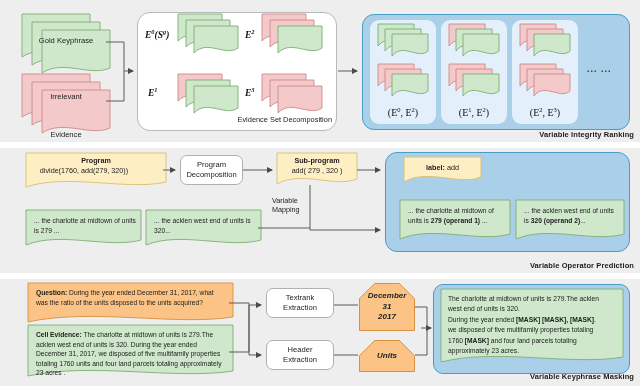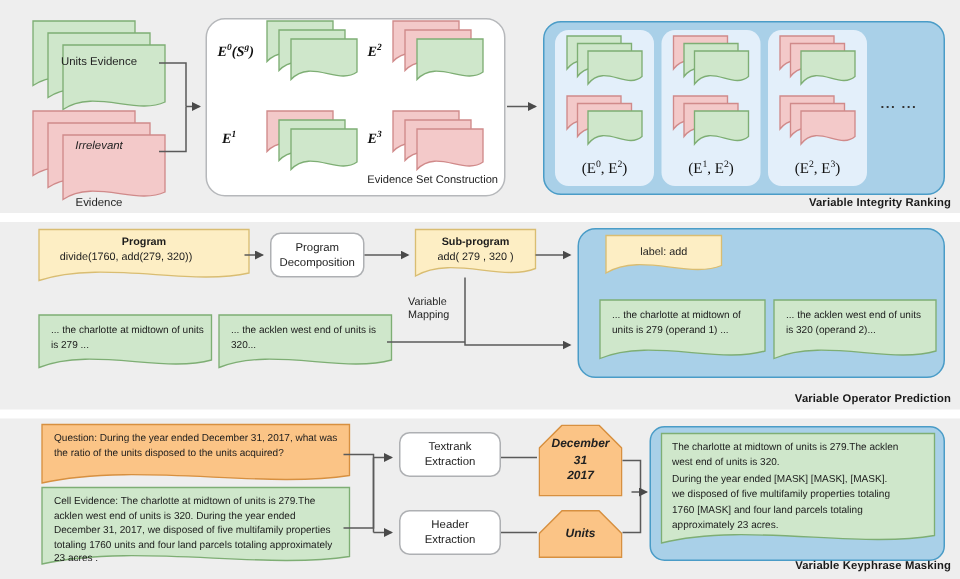--- a/index.html
+++ b/index.html
@@ -37,21 +37,21 @@
   
   .hexa{position:absolute;box-sizing:border-box;display:flex;align-items:center;justify-content:center;
         text-align:center;font-size:8px;font-style:italic;font-weight:bold;color:#222;line-height:1.35;border-radius:23px;}
   .hexa svg{position:absolute;left:0;top:0;}
   .hexa span{position:relative;z-index:2;}
 
   
   .card{position:absolute;}
   .card svg{position:absolute;left:0;top:0;overflow:visible;}
   .card .txt{position:absolute;z-index:2;font-size:6.7px;color:#1c1c1c;line-height:1.42;}
-  .card .txt b{font-weight:normal;}
+  .card .txt b{font-weight:bold;}
 
   .conn{position:absolute;left:0;top:0;width:640px;height:386px;pointer-events:none;}
 </style>
 </head>
 <body>
 
 <div id="page">
 
   <div class="band" id="band1"></div>
   <div class="band" id="band2"></div>
@@ -62,41 +62,41 @@
         <path d="M0,0 L68,0 L68,38 C48.96,47 20.4,29 0,43 Z" fill="#cfe7cb" stroke="#7eae74" stroke-width="0.9"></path>
       </svg>
       <svg width="68" height="44" style="position: absolute; left: 10px; top: 8px; overflow: visible;">
         <path d="M0,0 L68,0 L68,38 C48.96,47 20.4,29 0,43 Z" fill="#cfe7cb" stroke="#7eae74" stroke-width="0.9"></path>
       </svg>
       <svg width="68" height="44" style="position: absolute; left: 20px; top: 16px; overflow: visible;">
         <path d="M0,0 L68,0 L68,38 C48.96,47 20.4,29 0,43 Z" fill="#cfe7cb" stroke="#7eae74" stroke-width="0.9"></path>
       </svg>
     </div>
   <div class="doc" id="s1-gold-lbl" style="left:26px;top:36px;width:80px;height:14px;z-index:5;">
-    <div class="lbl">Units Evidence</div>
+    <div class="lbl">Gold Keyphrase</div>
   </div>
 
   <div class="stack" id="s1-irr" style="left:22px;top:74px;width:88px;height:56px;">
       <svg width="68" height="44" style="position: absolute; left: 0px; top: 0px; overflow: visible;">
         <path d="M0,0 L68,0 L68,38 C48.96,47 20.4,29 0,43 Z" fill="#f3c9c9" stroke="#d08a8a" stroke-width="0.9"></path>
       </svg>
       <svg width="68" height="44" style="position: absolute; left: 10px; top: 8px; overflow: visible;">
         <path d="M0,0 L68,0 L68,38 C48.96,47 20.4,29 0,43 Z" fill="#f3c9c9" stroke="#d08a8a" stroke-width="0.9"></path>
       </svg>
       <svg width="68" height="44" style="position: absolute; left: 20px; top: 16px; overflow: visible;">
         <path d="M0,0 L68,0 L68,38 C48.96,47 20.4,29 0,43 Z" fill="#f3c9c9" stroke="#d08a8a" stroke-width="0.9"></path>
       </svg>
     </div>
   <div class="doc" id="s1-irr-lbl" style="left:26px;top:92px;width:80px;height:24px;z-index:5;">
-    <div class="lbl" style="top:0;font-style:italic;">Irrelevant</div>
+    <div class="lbl" style="top:0;">Irrelevant</div>
     <div class="lbl" style="top:10px;margin-top:28px;">Evidence</div>
   </div>
 
   <div class="proc" id="esc-panel" style="left:137px;top:12px;width:200px;height:119px;border:1px solid #b6b8bb;border-radius:13px;background:#fff;"></div>
-  <div style="position:absolute;left:200px;top:115px;width:132px;text-align:right;font-size:7.4px;color:#222;">Evidence Set Construction</div>
+  <div style="position:absolute;left:200px;top:115px;width:132px;text-align:right;font-size:7.4px;color:#222;">Evidence Set Decomposition</div>
 
   <div class="mono-lbl" id="lbl-e0" style="left:145px;top:28px;">E<sup>0</sup>(<span style="font-family:'Liberation Serif',serif;">S</span><sup>g</sup>)</div>
   <div class="mono-lbl" id="lbl-e2" style="left:245px;top:28px;">E<sup>2</sup></div>
   <div class="mono-lbl" id="lbl-e1" style="left:148px;top:86px;">E<sup>1</sup></div>
   <div class="mono-lbl" id="lbl-e3" style="left:245px;top:86px;">E<sup>3</sup></div>
 
   <div class="stack" id="set-e0" style="left:178px;top:14px;width:62px;height:40px;">
       <svg width="44" height="28" style="position: absolute; left: 0px; top: 0px; overflow: visible;">
         <path d="M0,0 L44,0 L44,22 C31.68,31 13.2,13 0,27 Z" fill="#cfe7cb" stroke="#7eae74" stroke-width="0.9"></path>
       </svg>

